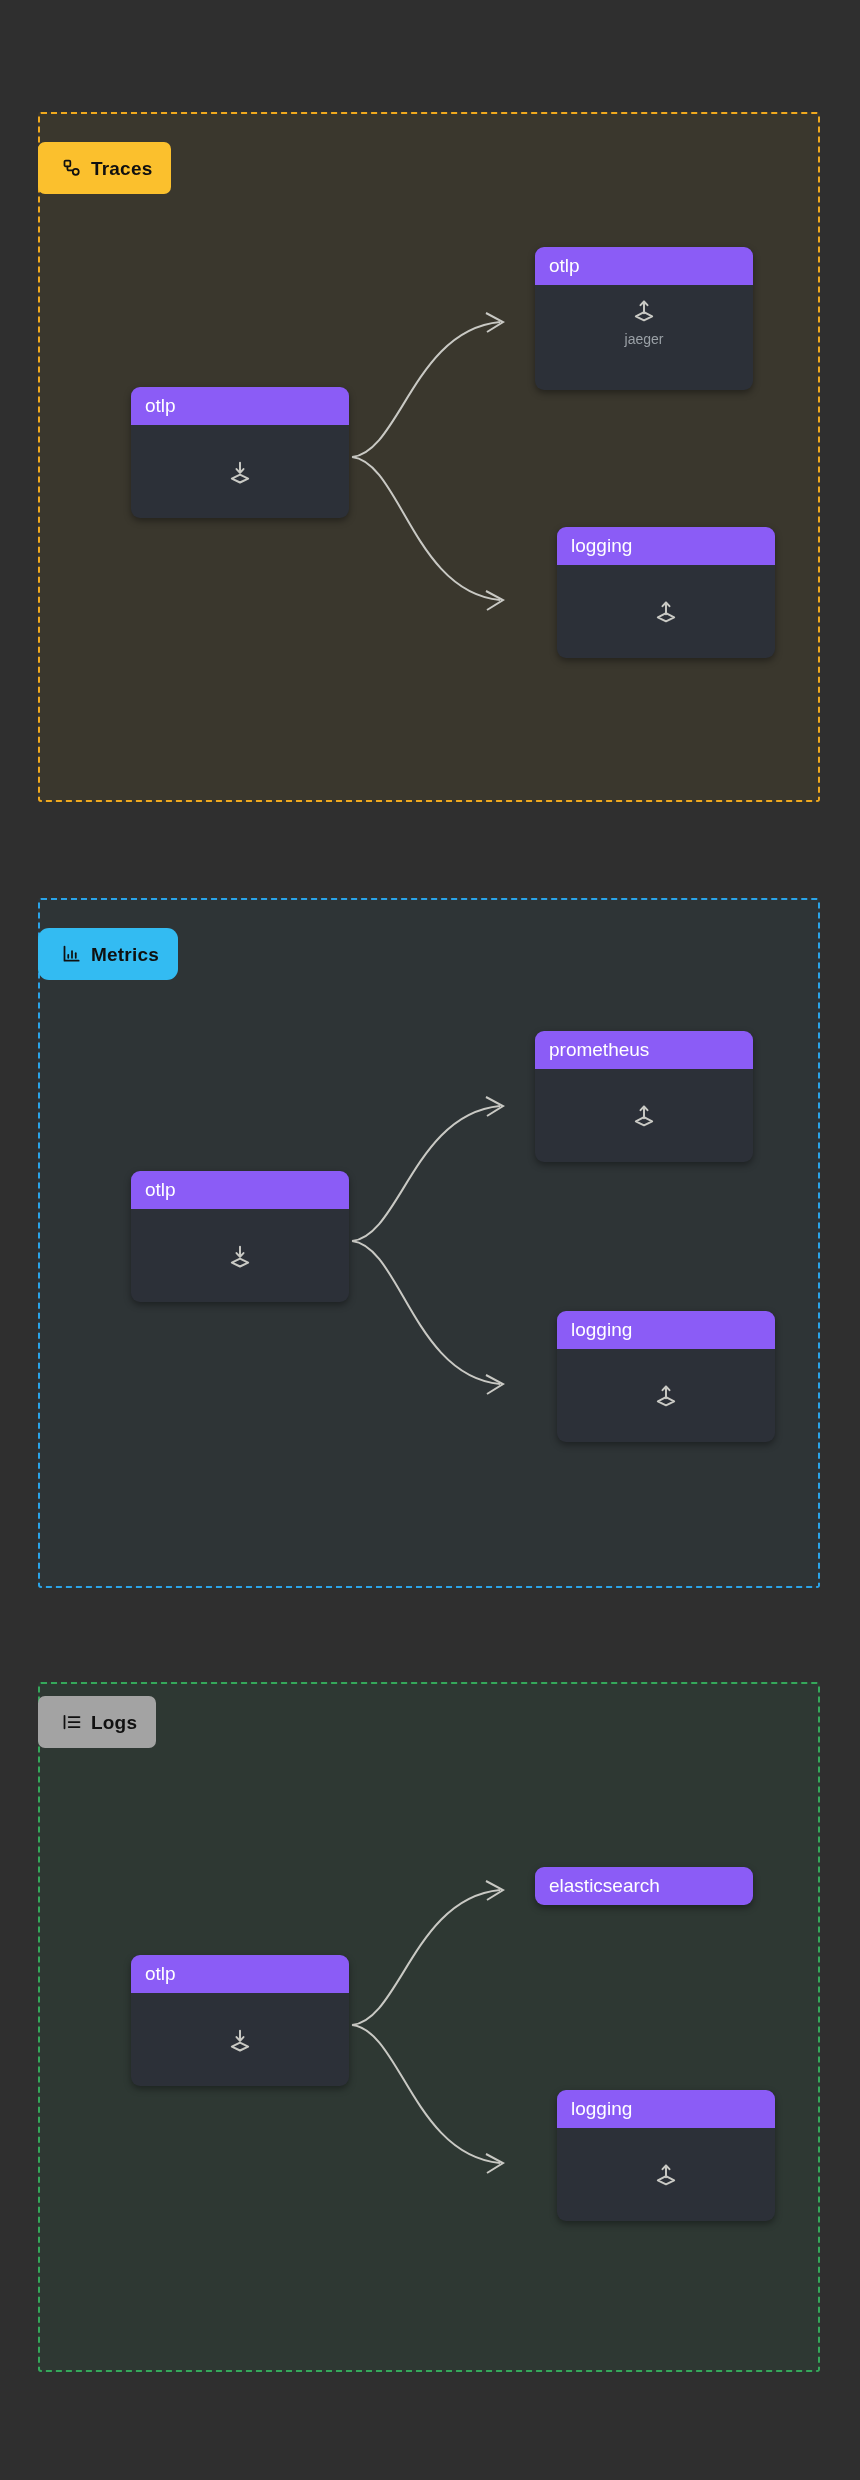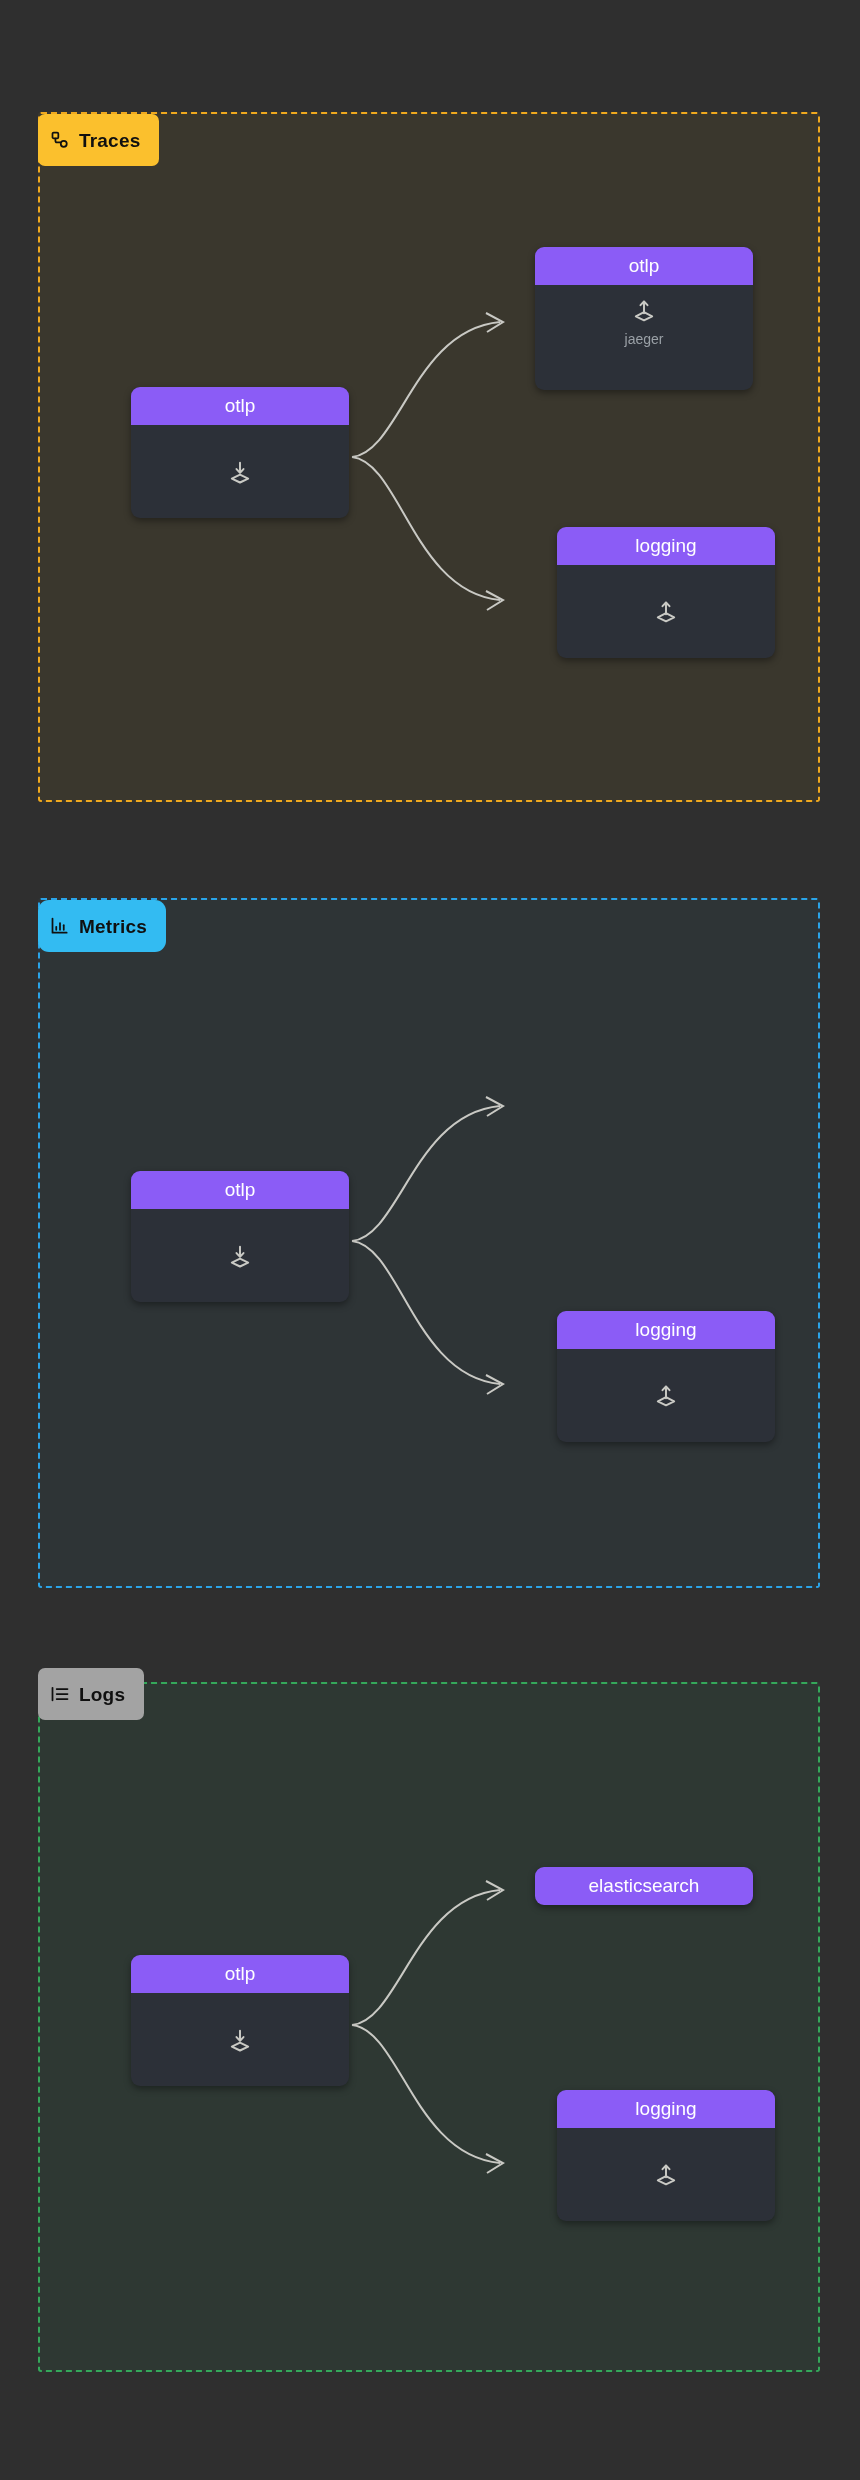--- a/index.html
+++ b/index.html
@@ -35,27 +35,28 @@
   .panel.logs    { top: 1682px; height: 690px; border-color: #34a85a; background: #2e3833; }
 
   
   .badge {
     position: absolute;
     left: 38px;
     display: flex;
     align-items: center;
     gap: 9px;
     height: 52px;
-    padding: 0 19px 0 12px;
+    padding: 0 19px 0 24px;
     border-radius: 7px;
     font-size: 19px;
     font-weight: bold;
     color: #101010;
     z-index: 5;
     box-sizing: border-box;
+    margin-top: 28px;
   }
   .badge.traces  { top: 114px;  background: #fbc02d; }
   .badge.metrics { top: 900px;  background: #33bbf2; border-radius: 11px; }
   .badge.logs    { top: 1668px; background: #a3a3a3; align-items: center; }
 
   .badge .bicon {
     display: inline-flex;
     width: 20px;
     height: 20px;
     align-items: center;
@@ -70,22 +71,22 @@
     border-radius: 9px;
     overflow: hidden;
     background: #2c3038;
     box-shadow: 0 3px 7px rgba(0,0,0,.38);
     z-index: 4;
   }
   .node .nhead {
     background: #8b5cf6;
     color: #ffffff;
     font-size: 19px;
-    text-align: center;
-    padding: 9px 6px 10px;
+    text-align: left;
+    padding: 9px 14px 10px;
     line-height: 1;
   }
   .node .nbody {
     height: 93px;
     position: relative;
     display: flex;
     flex-direction: column;
     align-items: center;
     justify-content: center;
     gap: 7px;
@@ -232,20 +233,30 @@
     <div class="nhead">otlp</div>
     <div class="nbody">
       <svg class="nicon" viewBox="0 0 24 24" fill="none" stroke="#c9c9c4" stroke-width="1.7" stroke-linecap="round" stroke-linejoin="round">
         <path d="M12 4 v8"></path>
           <path d="M9 9.5 L12 12.6 L15 9.5"></path>
         <path d="M12 14.2 L19 17.6 L12 21 L5 17.6 Z"></path>
       </svg>
     </div>
   </div>
 
+  <div class="node exp1 metrics-exp1">
+    <div class="nhead">prometheus</div>
+    <div class="nbody">
+      <svg class="nicon" viewBox="0 0 24 24" fill="none" stroke="#c9c9c4" stroke-width="1.7" stroke-linecap="round" stroke-linejoin="round">
+        <path d="M12 14 V4"></path>
+          <path d="M9 7 L12 3.9 L15 7"></path>
+        <path d="M12 13 L19 16.6 L12 20 L5 16.6 Z"></path>
+      </svg>
+    </div>
+  </div>
 
   <div class="node exp2 metrics-exp2">
     <div class="nhead">logging</div>
     <div class="nbody">
       <svg class="nicon" viewBox="0 0 24 24" fill="none" stroke="#c9c9c4" stroke-width="1.7" stroke-linecap="round" stroke-linejoin="round">
         <path d="M12 14 V4"></path>
           <path d="M9 7 L12 3.9 L15 7"></path>
         <path d="M12 13 L19 16.6 L12 20 L5 16.6 Z"></path>
       </svg>
     </div>

